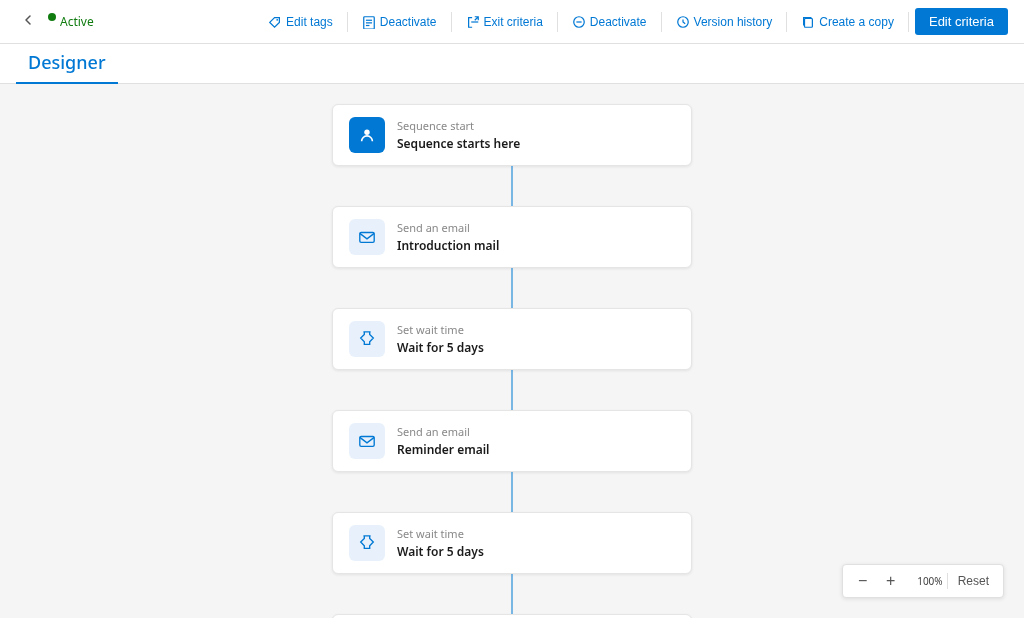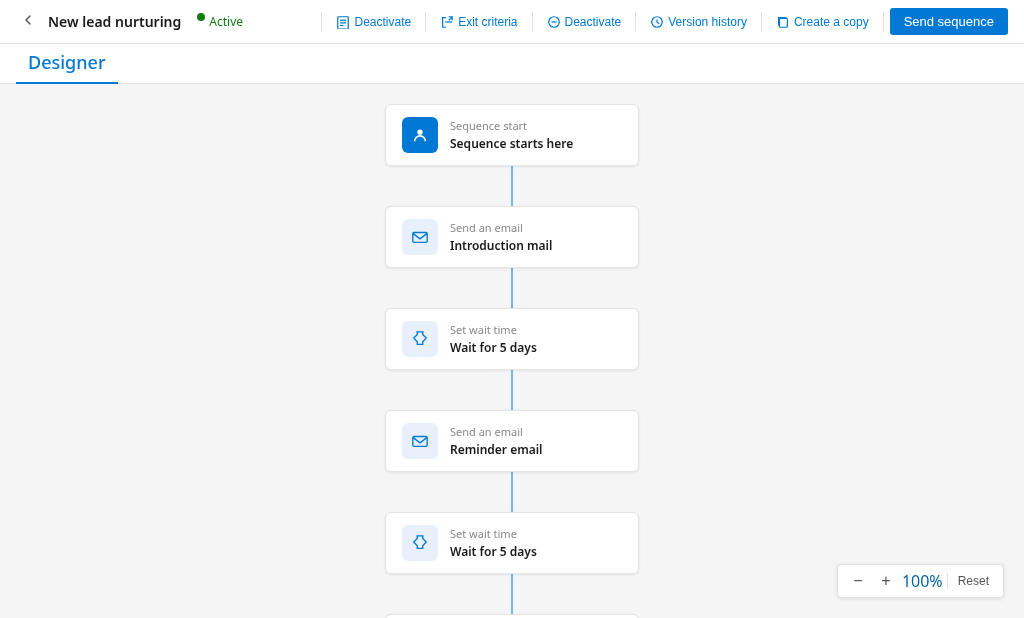--- a/index.html
+++ b/index.html
@@ -105,21 +105,21 @@
     }
 
     .node-card {
       display: flex;
       align-items: center;
       gap: 12px;
       background: #fff;
       border: 1px solid #e5e5e5;
       border-radius: 6px;
       padding: 12px 16px;
-      width: 254px;
+      width: 360px;
       box-shadow: 0 1px 3px rgba(0,0,0,0.08);
       cursor: pointer;
     }
 
     .node-icon-wrap {
       width: 36px; height: 36px;
       border-radius: 6px;
       background: #e8f1fb;
       display: flex; align-items: center; justify-content: center;
       flex-shrink: 0;
@@ -153,47 +153,53 @@
       padding: 4px 8px;
       box-shadow: 0 1px 4px rgba(0,0,0,0.1);
     }
     .zoom-btn {
       background: none; border: none; cursor: pointer;
       color: #555; font-size: 16px; width: 24px; height: 24px;
       display: flex; align-items: center; justify-content: center;
       border-radius: 3px;
     }
     .zoom-pct {
-      font-size: 16px; color: #0369a1; min-width: 36px; text-align: right;
+      font-size: 10px; color: #404040; min-width: 36px; text-align: right;
     }
     .zoom-divider {
       width: 1px; height: 16px; background: #e0e0e0;
     }
     .reset-btn {
       background: none; border: none; cursor: pointer;
       color: #555; font-size: 12px; padding: 2px 6px; border-radius: 3px;
     }
   </style>
 </head>
 <body>
 
 <div class="top-bar">
   <button class="back-btn">
     <svg viewBox="0 0 16 16" width="16" height="16" fill="#555">
       <path d="M10 12L6 8l4-4" stroke="#555" stroke-width="1.5" fill="none" stroke-linecap="round" stroke-linejoin="round"></path>
     </svg>
   </button>
-  <span class="app-title">New lead nurturing</span>
   <div class="active-badge">
     <div class="active-dot"></div>
     <span>Active</span>
   </div>
   <div class="top-bar-spacer"></div>
   <div class="top-bar-actions">
 
+    <button class="action-btn">
+      <svg viewBox="0 0 16 16" fill="none" stroke="#0078d4" stroke-width="1.4">
+        <path d="M2 8.5L7.5 3H13v5.5L7.5 14 2 8.5z"></path>
+        <circle cx="10.5" cy="5.5" r="1" fill="#0078d4" stroke="none"></circle>
+      </svg>
+      <span>Edit tags</span>
+    </button>
 
     <div class="action-divider"></div>
 
     <button class="action-btn">
       <svg viewBox="0 0 16 16" fill="none" stroke="#0078d4" stroke-width="1.4">
         <rect x="2" y="2" width="12" height="14" rx="1"></rect>
         <line x1="4.5" y1="6" x2="11.5" y2="6"></line>
         <line x1="4.5" y1="9" x2="11.5" y2="9"></line>
         <line x1="4.5" y1="12" x2="8.5" y2="12"></line>
       </svg>
@@ -235,21 +241,21 @@
     <button class="action-btn">
       <svg viewBox="0 0 16 16" fill="none" stroke="#0078d4" stroke-width="1.4">
         <rect x="4" y="4" width="9" height="10" rx="1"></rect>
         <path d="M3 12V3h9"></path>
       </svg>
       <span>Create a copy</span>
     </button>
 
     <div class="action-divider"></div>
 
-    <button class="edit-sequence-btn">Send sequence</button>
+    <button class="edit-sequence-btn">Edit criteria</button>
   </div>
 </div>
 
 <div class="tab-bar">
   <div class="tab active">Designer</div>
 </div>
 
 <div class="canvas">
   <div class="sequence-flow">
 

